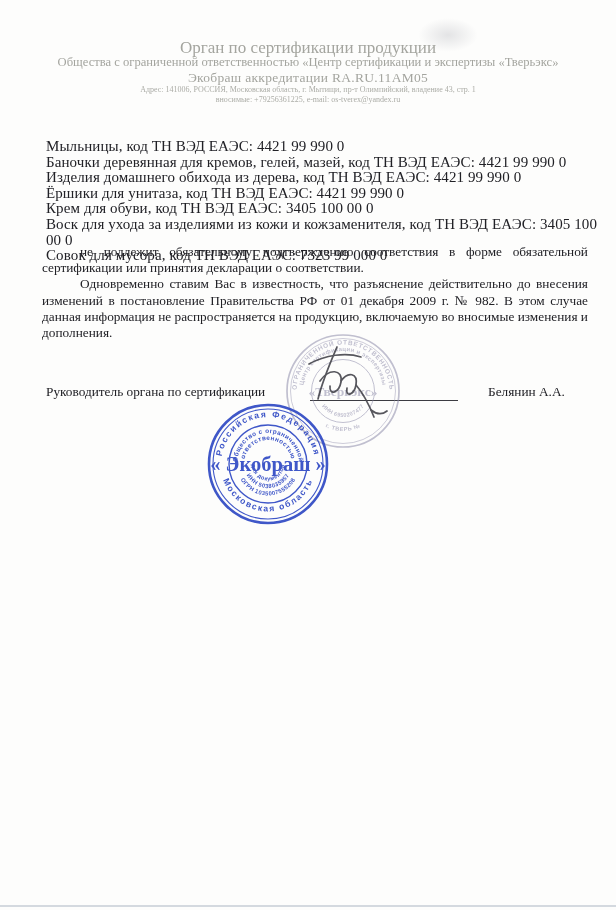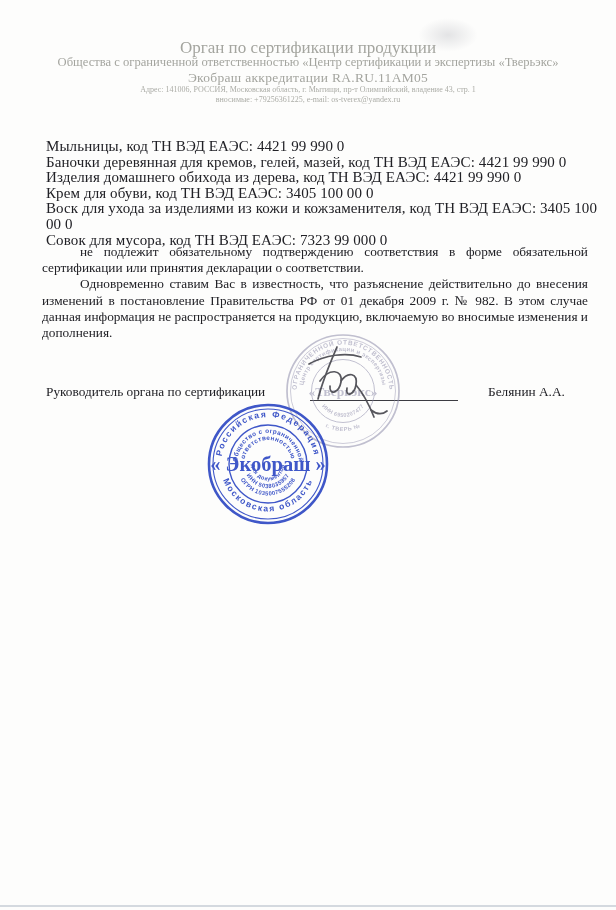--- a/index.html
+++ b/index.html
@@ -60,20 +60,21 @@
     <div class="lh-l2">Общества с ограниченной ответственностью «Центр сертификации и экспертизы «Тверьэкс»</div>
     <div class="lh-l3">Экобраш аккредитации RA.RU.11АМ05</div>
     <div class="lh-small">Адрес: 141006, РОССИЯ, Московская область, г. Мытищи, пр-т Олимпийский, владение 43, стр. 1</div>
     <div class="lh-small">вносимые: +79256361225, e-mail: os-tverex@yandex.ru</div>
   </div>
 
   <div class="products">
     <div>Мыльницы, код ТН ВЭД ЕАЭС: 4421 99 990 0</div>
     <div>Баночки деревянная для кремов, гелей, мазей, код ТН ВЭД ЕАЭС: 4421 99 990 0</div>
     <div>Изделия домашнего обихода из дерева, код ТН ВЭД ЕАЭС: 4421 99 990 0</div>
+    <div>Ёршики для унитаза, код ТН ВЭД ЕАЭС: 4421 99 990 0</div>
     <div>Крем для обуви, код ТН ВЭД ЕАЭС: 3405 100 00 0</div>
     <div>Воск для ухода за изделиями из кожи и кожзаменителя, код ТН ВЭД ЕАЭС: 3405 100 00 0</div>
     <div>Совок для мусора, код ТН ВЭД ЕАЭС: 7323 99 000 0</div>
   </div>
 
   <div class="bodytext">
     <p>не подлежит обязательному подтверждению соответствия в форме обязательной сертификации или принятия декларации о соответствии.</p>
     <p>Одновременно ставим Вас в известность, что разъяснение действительно до внесения изменений в постановление Правительства РФ от 01 декабря 2009 г. № 982. В этом случае данная информация не распространяется на продукцию, включаемую во вносимые изменения и дополнения.</p>
   </div>
 

